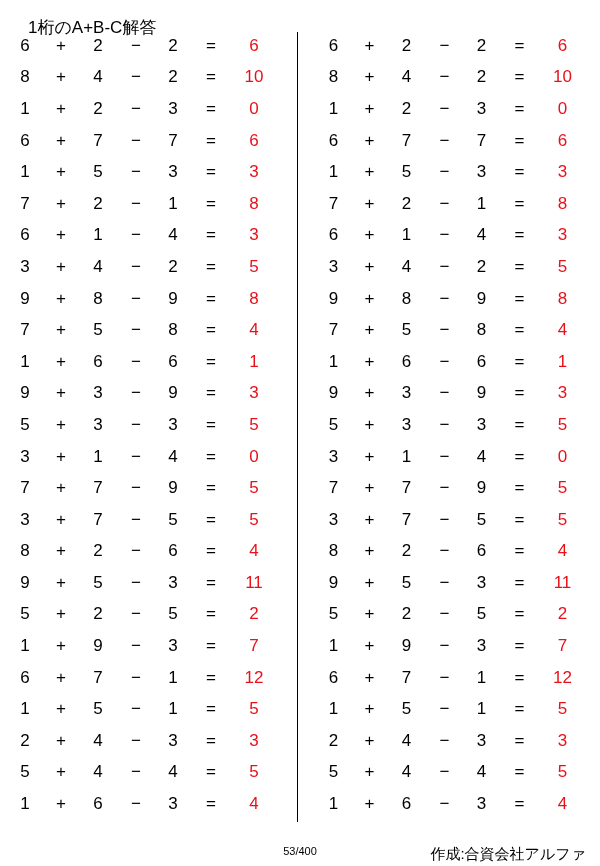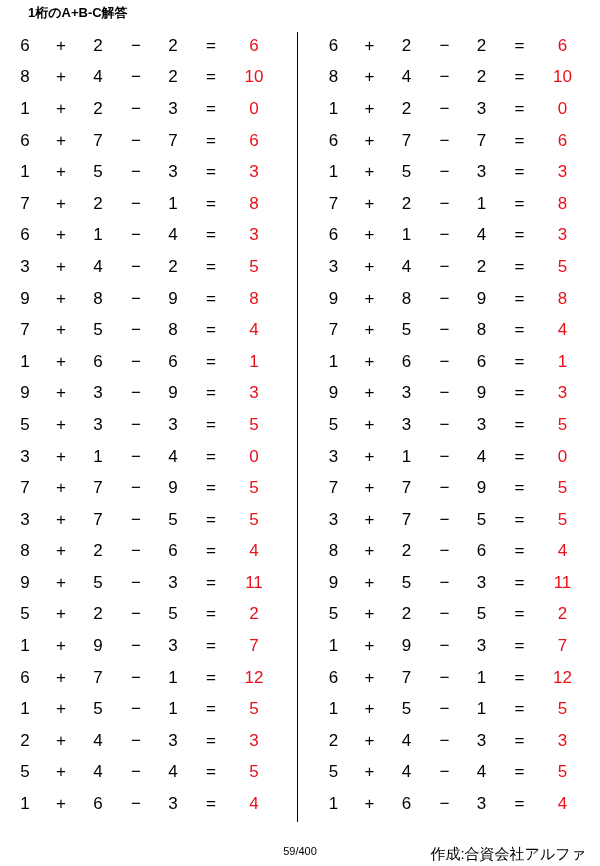--- a/index.html
+++ b/index.html
@@ -17,26 +17,25 @@
   }
   .sheet {
     position: relative;
     width: 600px;
     height: 866px;
     box-sizing: border-box;
   }
   .title {
     position: absolute;
     left: 28px;
-    top: 4px;
-    font-size: 13px;
+    top: 16px;
+    font-size: 17px;
     letter-spacing: 0px;
     color: #000;
     white-space: nowrap;
-    font-weight: bold;
   }
   .columns {
     position: absolute;
     left: 0;
     top: 30px;
     width: 600px;
     display: flex;
     flex-direction: row;
   }
   .col {
@@ -552,16 +551,16 @@
           <div class="cell c-op">+</div>
           <div class="cell c-b">6</div>
           <div class="cell c-op2">−</div>
           <div class="cell c-c">3</div>
           <div class="cell c-eq">=</div>
           <div class="cell c-ans">4</div>
         </div>
       </div>
   </div>
 
-  <div class="footer-page">59/400</div>
+  <div class="footer-page">53/400</div>
   <div class="footer-credit">作成:合資会社アルファ</div>
 
 </div>
 
 </body></html>

